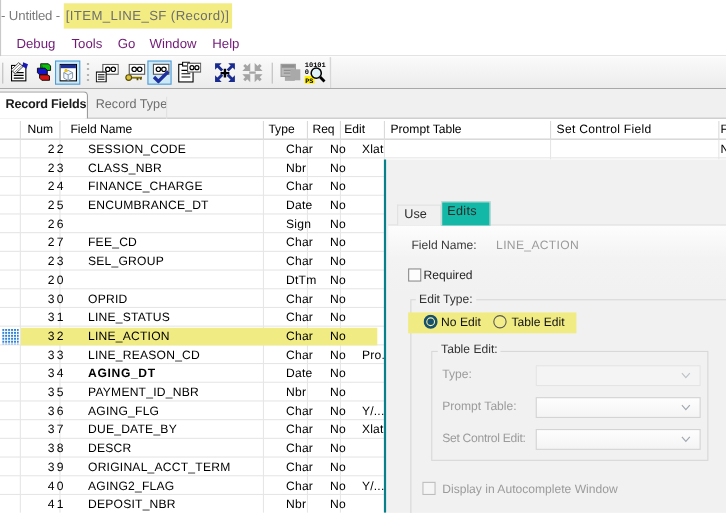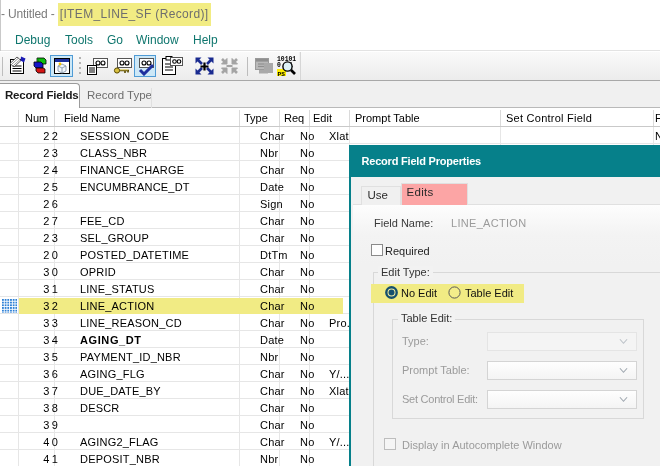--- a/index.html
+++ b/index.html
@@ -3,21 +3,21 @@
 *{margin:0;padding:0;box-sizing:border-box}
 html,body{width:660px;height:466px;overflow:hidden;background:#fff;
  font-family:"Liberation Sans",sans-serif;}
 .abs{position:absolute}
 
 #title{position:absolute;left:0;top:0;width:660px;height:30px;background:#fff}
 #title .t{position:absolute;left:1px;top:7px;font-size:12px;color:#7b7b7b;white-space:pre;letter-spacing:-0.15px}
 #title .hl{background:#f2ec83;color:#6e6e6e;padding:4px 2px 5px 2px;letter-spacing:0.35px}
 
 #menu{position:absolute;left:0;top:30px;width:660px;height:21px;background:#fff;border-bottom:1px solid #e3e3e3}
-#menu span{position:absolute;top:3px;font-size:12px;color:#0f766e}
+#menu span{position:absolute;top:3px;font-size:12px;color:#701a75}
 
 #toolbar{position:absolute;left:0;top:52px;width:660px;height:29px;
  background:linear-gradient(#fafafa,#ececec);border-bottom:1px solid #a8a8a8}
 #tbend{position:absolute;left:299px;top:52px;width:2px;height:28px;
  background:linear-gradient(90deg,#fdfdfd,#c9c9c9)}
 .sepdot{position:absolute;top:57px;width:2px;height:19px;
  background-image:repeating-linear-gradient(#b3b3b3 0 2px,transparent 2px 5px)}
 .sepline{position:absolute;top:57px;width:1px;height:19px;background:#bdbdbd}
 .chk{position:absolute;border:1px solid #4f9bd5;background:#cde8f7;width:23px;height:22px}
 
@@ -44,21 +44,21 @@
 
 #dlg{position:absolute;left:349px;top:145px;width:311px;height:321px;
  background:#f1f1f1;border-left:2px solid #06808a;font-size:11px}
 #dlgtitle{position:absolute;left:0;top:0;width:309px;height:32px;background:#06808a}
 #dlgtitle span{position:absolute;left:10.5px;top:10px;color:#fff;font-size:11px;font-weight:600;letter-spacing:-0.2px}
 #pane{position:absolute;left:2px;top:59px;width:320px;height:262px;
  background:linear-gradient(180deg,#fdfdfd 0px,#f3f3f3 30px,#f1f1f1 60px);border-top:1px solid #e0e0e0}
 #tabUse{position:absolute;left:9.5px;top:41px;width:40px;height:19px;background:#f0f0f0;
  border:1px solid #e0e0e0;border-bottom:none}
 #tabUse span{position:absolute;left:6px;top:1.5px;color:#2b2b2b;font-size:11.5px}
-#tabEdits{position:absolute;left:49.5px;top:37.5px;width:67px;height:22px;background:#fca5a5;
+#tabEdits{position:absolute;left:49.5px;top:37.5px;width:45px;height:22px;background:#14b8a6;
  border:1px solid #e0e0e0;border-bottom:none;z-index:3}
 #tabEdits span{position:absolute;left:5px;top:2px;color:#2b2b2b;font-size:11.5px;letter-spacing:0.3px}
 .dl{position:absolute;color:#3a3a3a}
 .dg{position:absolute;color:#9b9b9b}
 .group{position:absolute;border:1px solid #d8d8d8}
 .glabel{position:absolute;background:#f2f2f2;padding:0 3px;color:#333}
 .cb{position:absolute;width:12px;height:12px;background:#fdfdfd;border:1px solid #8a8a8a}
 .combo{position:absolute;width:150px;height:19px}
 .chev{position:absolute;width:9px;height:9px}
 #dyellow{position:absolute;left:20px;top:138.5px;width:153px;height:19px;background:#f1eb84}
@@ -275,21 +275,20 @@
       <span style="left:284px">No</span>
     </div>
 <div class="row" style="top:121px">
       <span class="num">23</span>
       <span style="left:64px">SEL_GROUP</span>
       <span style="left:244px">Char</span>
       <span style="left:284px">No</span>
     </div>
 <div class="row" style="top:138px">
       <span class="num">20</span>
-      <span style="left:64px">POSTED_DATETIME</span>
       <span style="left:244px">DtTm</span>
       <span style="left:284px">No</span>
     </div>
 <div class="row" style="top:155px">
       <span class="num">30</span>
       <span style="left:64px">OPRID</span>
       <span style="left:244px">Char</span>
       <span style="left:284px">No</span>
     </div>
 <div class="row" style="top:172px">
@@ -338,42 +337,40 @@
       <span style="left:313px">Xlat</span>
     </div>
 <div class="row" style="top:291px">
       <span class="num">38</span>
       <span style="left:64px">DESCR</span>
       <span style="left:244px">Char</span>
       <span style="left:284px">No</span>
     </div>
 <div class="row" style="top:308px">
       <span class="num">39</span>
+      <span style="left:64px">ORIGINAL_ACCT_TERM</span>
       <span style="left:244px">Char</span>
       <span style="left:284px">No</span>
     </div>
 <div class="row" style="top:325px">
       <span class="num">40</span>
       <span style="left:64px">AGING2_FLAG</span>
       <span style="left:244px">Char</span>
       <span style="left:284px">No</span>
       <span style="left:313px">Y/...</span>
     </div>
 <div class="row" style="top:342px">
       <span class="num">41</span>
       <span style="left:64px">DEPOSIT_NBR</span>
       <span style="left:244px">Nbr</span>
       <span style="left:284px">No</span>
     </div>
 </div>
 
 <div id="dlg">
- <div id="dlgtitle">
-      <span>Record Field Properties</span>
-    </div>
  <div id="pane"></div>
  <div id="tabUse">
       <span>Use</span>
     </div>
  <div id="tabEdits">
       <span>Edits</span>
     </div>
  <span class="dl" style="left:23px;top:72px">Field Name:</span>
  <span class="dg" style="left:100px;top:72px;letter-spacing:0.3px">LINE_ACTION</span>
  <div class="cb" style="left:20px;top:99px"></div>

